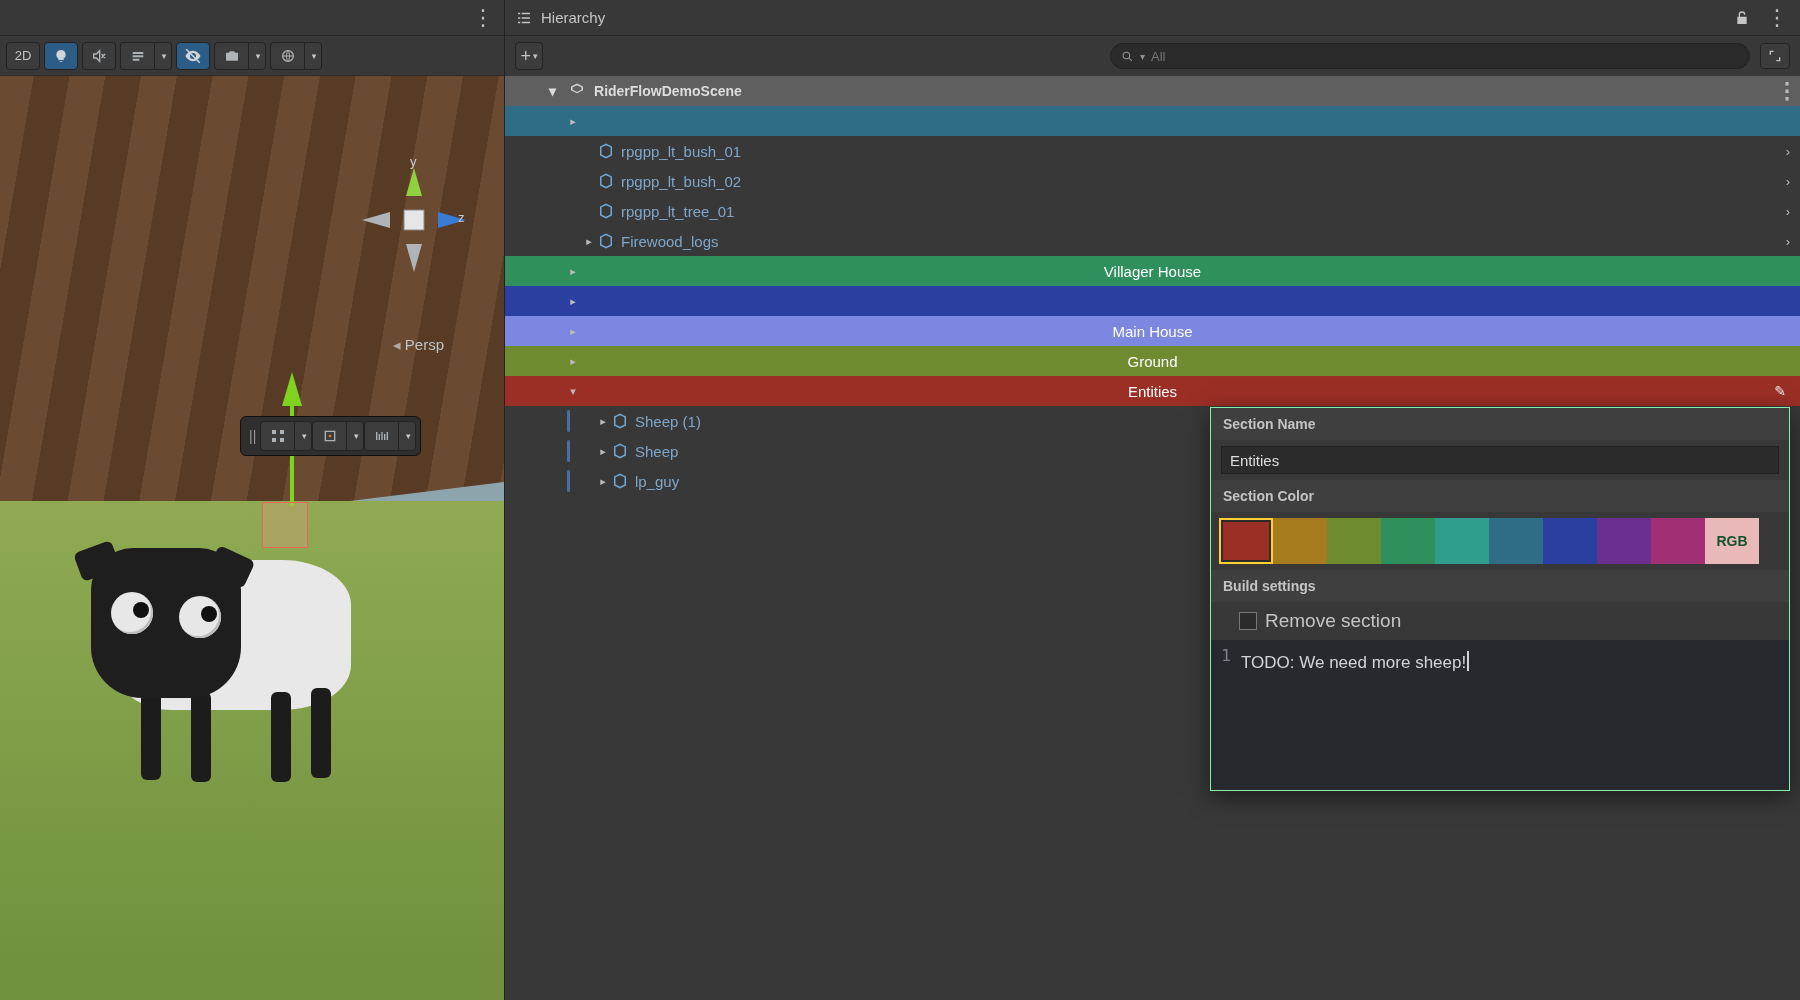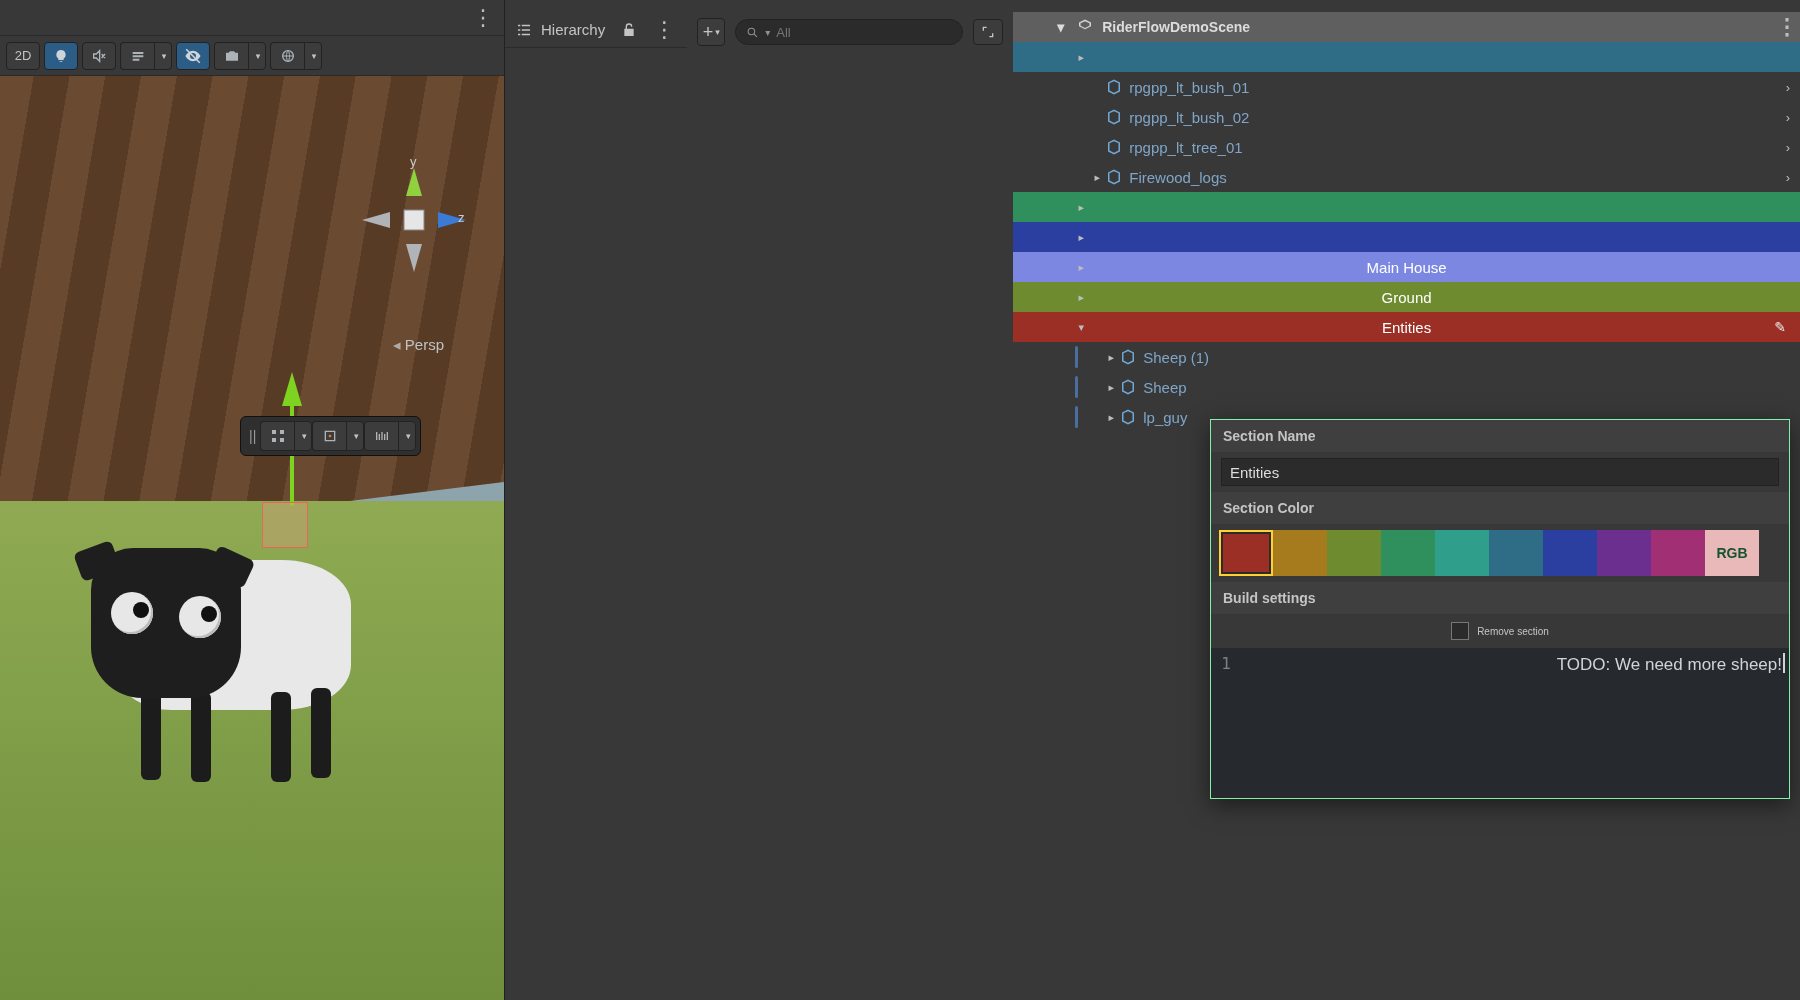--- a/index.html
+++ b/index.html
@@ -43,21 +43,21 @@
   .gizmo .lab{position:absolute;color:#ccc;font-size:13px;}
   .handle-overlay{position:absolute; left:46%; top:32%; width:200px; height:180px; pointer-events:none;}
   .axis-up{position:absolute;left:50px;top:0;width:0;height:0;border-left:10px solid transparent;border-right:10px solid transparent;border-bottom:34px solid #7ed321;}
   .axis-up::after{content:"";position:absolute;left:-2px;top:34px;width:4px;height:100px;background:#7ed321;}
   .cube{position:absolute;left:30px;top:130px;width:46px;height:46px;background:rgba(255,150,150,.25);border:1px solid rgba(255,80,80,.7);}
   .mini-toolbar{position:absolute; left:240px; top:340px; display:flex; align-items:center; gap:0; background:#2f2f2f; border:1px solid #111; border-radius:6px; padding:4px;}
   .mini-toolbar .tbtn{height:30px;min-width:34px;background:#3c3c3c;}
   .dots{ font-size:22px; letter-spacing:2px; color:#bdbdbd;}
 
   
-  .hier-pane { flex:1; background:#383838; display:flex; flex-direction:row; position:relative;margin-top:12px;}
+  .hier-pane { flex:1; background:#383838; display:flex; flex-direction:column; position:relative;}
   .hier-titlebar { height:36px; display:flex; align-items:center; padding:0 10px; gap:8px; background:#383838; border-bottom:1px solid #2a2a2a;}
   .hier-titlebar .title{ color:#c4c4c4; font-size:15px;}
   .hier-sub { height:40px; display:flex; align-items:center; padding:0 10px; gap:10px; }
   .search { flex:1; max-width:640px; margin-left:auto; height:26px; background:#2b2b2b; border:1px solid #222; border-radius:14px; display:flex; align-items:center; padding:0 10px; color:#8f8f8f; gap:6px;}
   .search input { flex:1; background:transparent; border:0; outline:0; color:#c4c4c4; font-size:13px;}
   .square-btn{height:26px;width:30px;background:#3c3c3c;border:1px solid #222;border-radius:4px;display:flex;align-items:center;justify-content:center;}
 
   .tree { flex:1; overflow:auto; }
   .scene-row { display:flex; align-items:center; height:30px; background:#5f5f5f; padding-left:64px; gap:8px; color:#dcdcdc; font-weight:bold;}
   .scene-row .arrow{margin-left:-20px;margin-right:4px;}
@@ -81,26 +81,26 @@
 
   
   .popover { position:absolute; right:10px; top:407px; width:580px; background:#383838; border:1px solid #86efac; box-shadow:0 6px 22px rgba(0,0,0,.5);}
   .popover h4{ font-size:14px; font-weight:bold; color:#c4c4c4; padding:8px 12px; background:#3f3f3f;}
   .popover .field{ padding:6px 10px;}
   .popover input[type=text]{ width:100%; height:28px; background:#2b2b2b; border:1px solid #222; color:#ddd; font-size:15px; padding:0 8px;}
   .swatches{ display:flex; gap:0; padding:6px 8px;}
   .sw{ width:54px; height:46px; border:2px solid transparent;}
   .sw.sel{ border-color:#ffcf33; box-shadow:0 0 0 2px #2b2b2b inset;}
   .sw.rgb{ display:flex; align-items:center; justify-content:center; color:#14532d; font-weight:bold; font-size:14px; background:#e9b9b9;}
-  .popover .chk{ display:flex; align-items:center; gap:8px; padding:8px 16px; font-size:10px;justify-content:center;}
+  .popover .chk{ display:flex; align-items:center; gap:8px; padding:8px 28px; font-size:19px;}
   .popover .chk .box{ width:18px;height:18px;border:1px solid #777;background:#2b2b2b;}
   .note-head{ padding:6px 10px; font-weight:bold; background:#3f3f3f;}
   .note-body{ display:flex; background:#262a2e; min-height:150px;}
   .gutter{ width:26px; text-align:right; padding:6px 6px 0 0; color:#7b8187; font-family:ui-monospace,Consolas,monospace; font-size:16px;}
-  .note-text{ flex:1; padding:5px 4px 0 4px; color:#d0d4d8; font-family:ui-monospace,Consolas,monospace; font-size:17px; white-space:pre;text-align:right;}
+  .note-text{ flex:1; padding:11px 4px 0 4px; color:#d0d4d8; font-family:ui-monospace,Consolas,monospace; font-size:17px; white-space:pre;}
   .cursor{ display:inline-block; width:2px; height:20px; background:#d0d4d8; vertical-align:-3px; margin-left:1px;}
 
   svg{display:block;}
 </style>
 </head>
 <body>
 
 <div class="root">
 
   <div class="scene-pane">
@@ -304,20 +304,21 @@
             <span class="cube-ico">
               <svg viewBox="0 0 24 24" fill="#6fa8d6">
                 <path d="M12 2l8 4v12l-8 4-8-4V6l8-4zm0 2.2L6 7v9.6l6 3 6-3V7l-6-2.8z"></path>
               </svg>
             </span>
             <span class="label">Firewood_logs</span>
             <span class="chev">›</span>
           </div>
           <div class="row group thin green1">
             <span class="arrow" style="position:absolute;left:60px">▸</span>
+            <span class="label">Villager House</span>
           </div>
           <div class="row group thin indigo">
             <span class="arrow" style="position:absolute;left:60px">▸</span>
           </div>
           <div class="row group thin lav">
             <span class="arrow" style="position:absolute;left:60px">▸</span>
             <span class="label">Main House</span>
           </div>
           <div class="row group thin olive">
             <span class="arrow" style="position:absolute;left:60px">▸</span>

